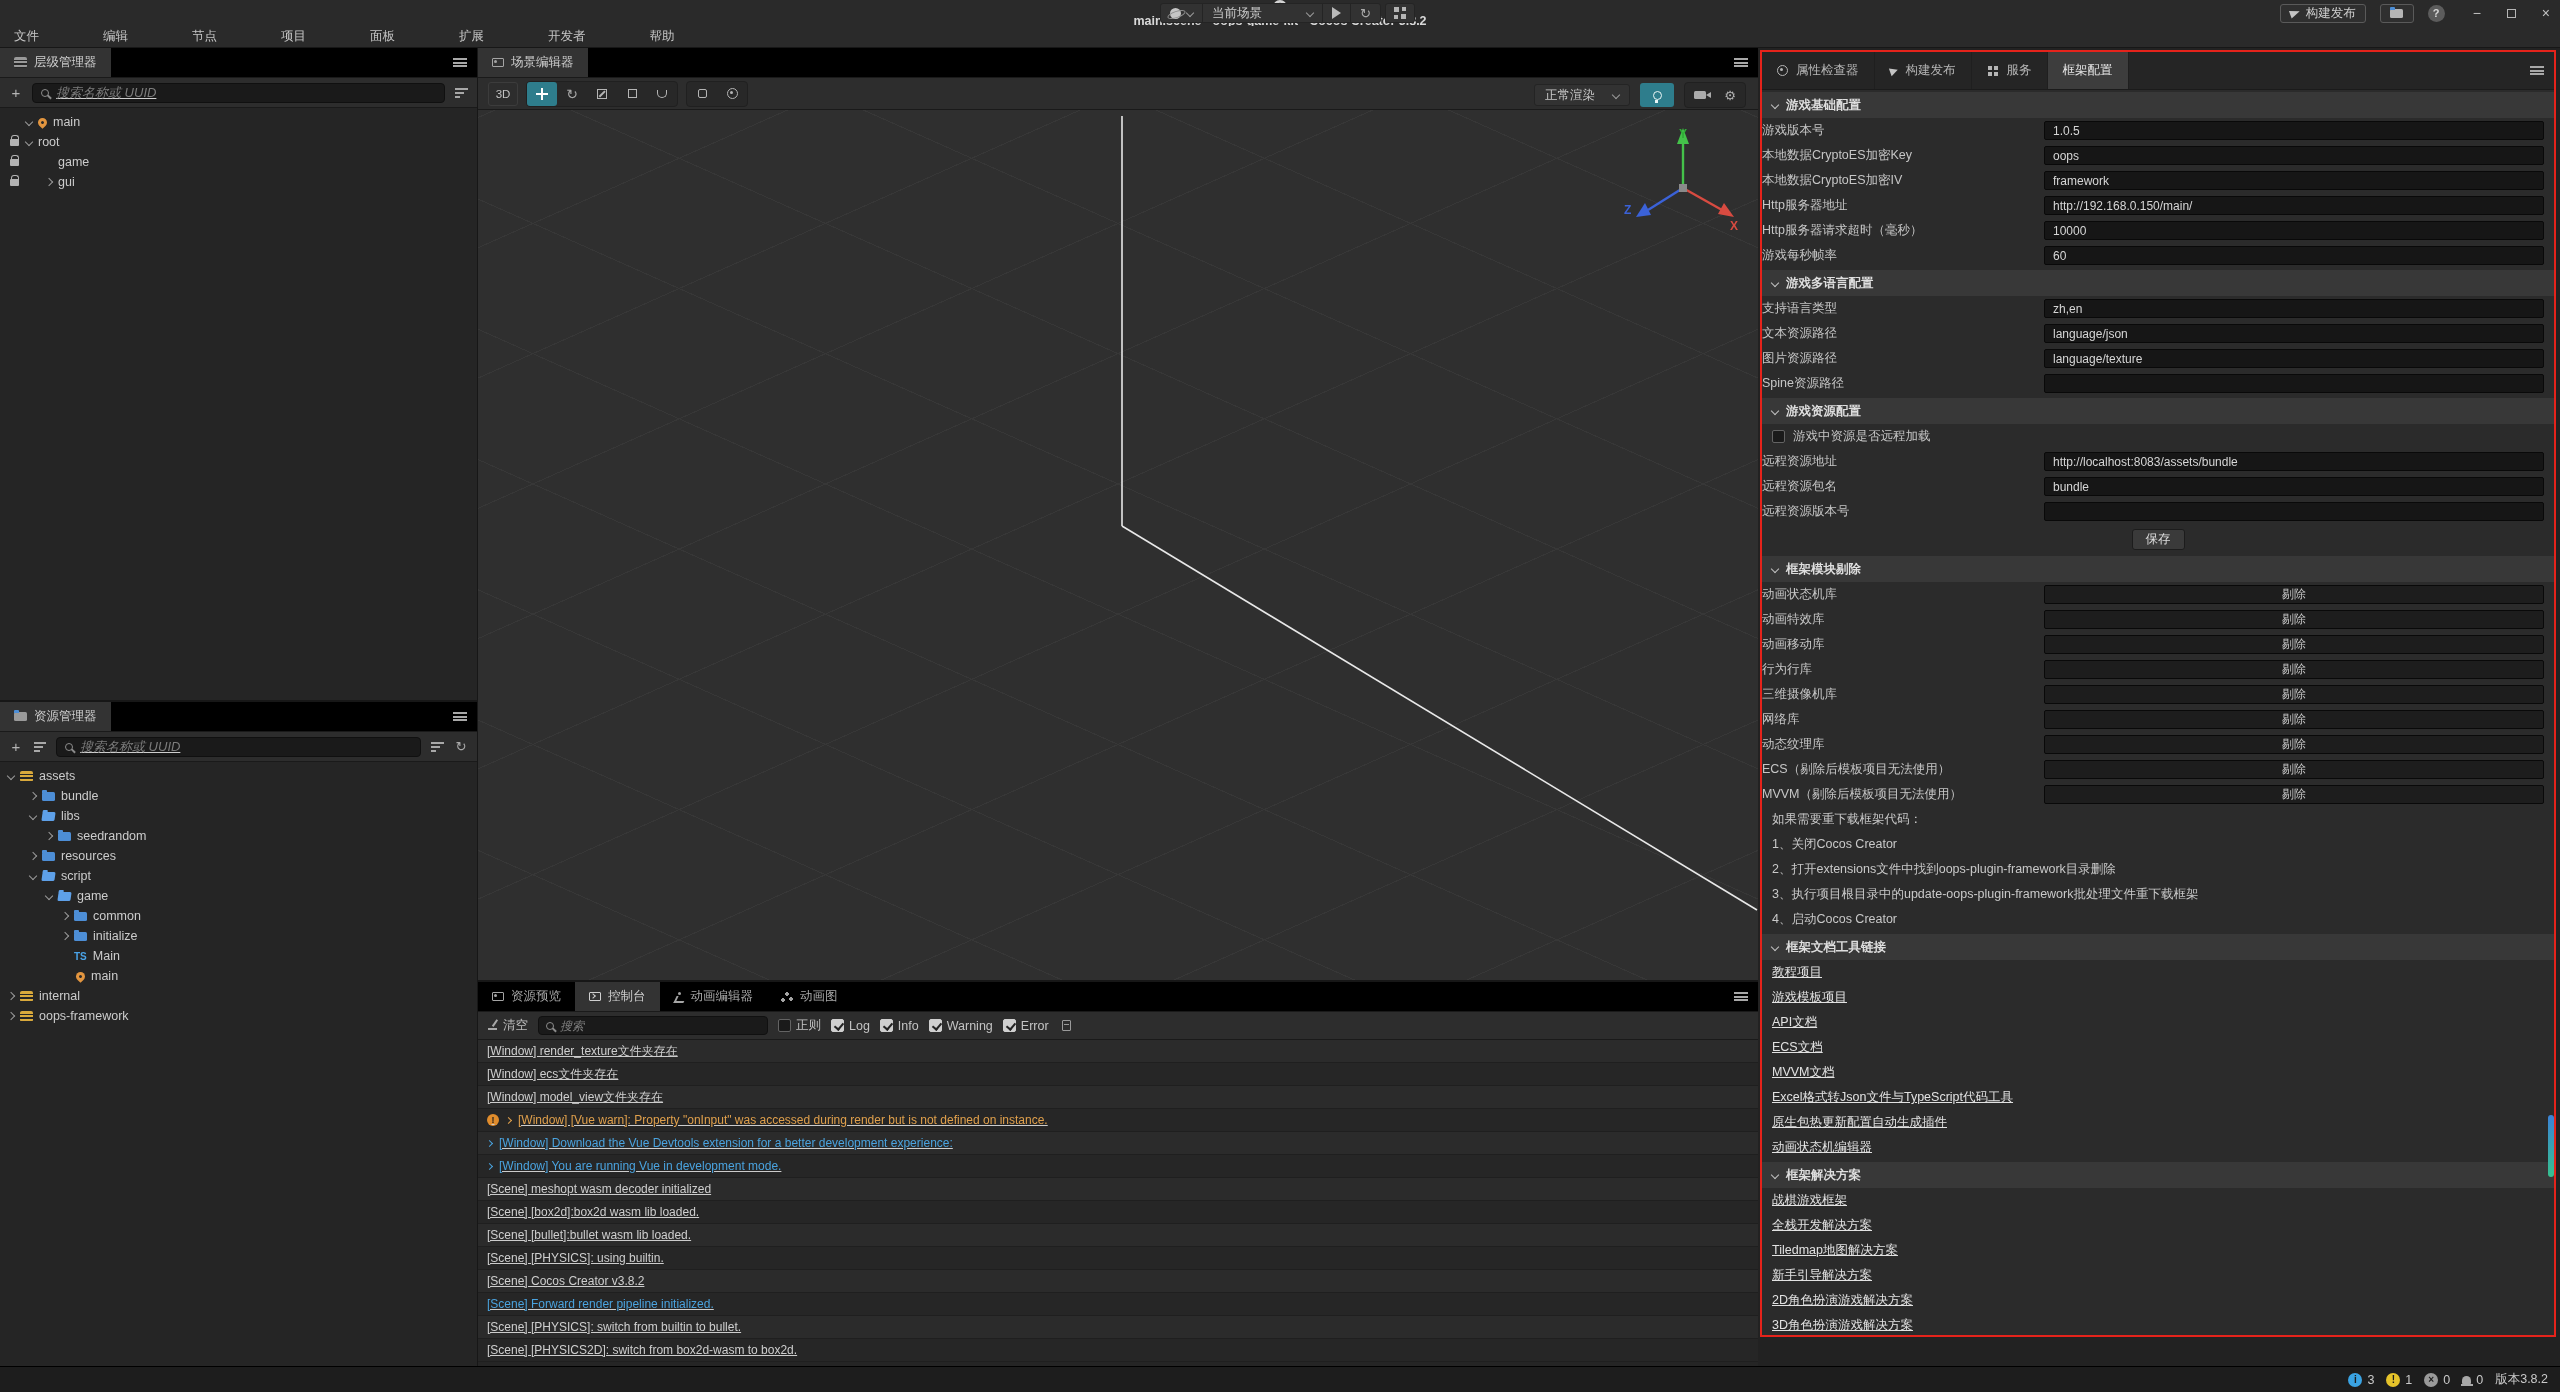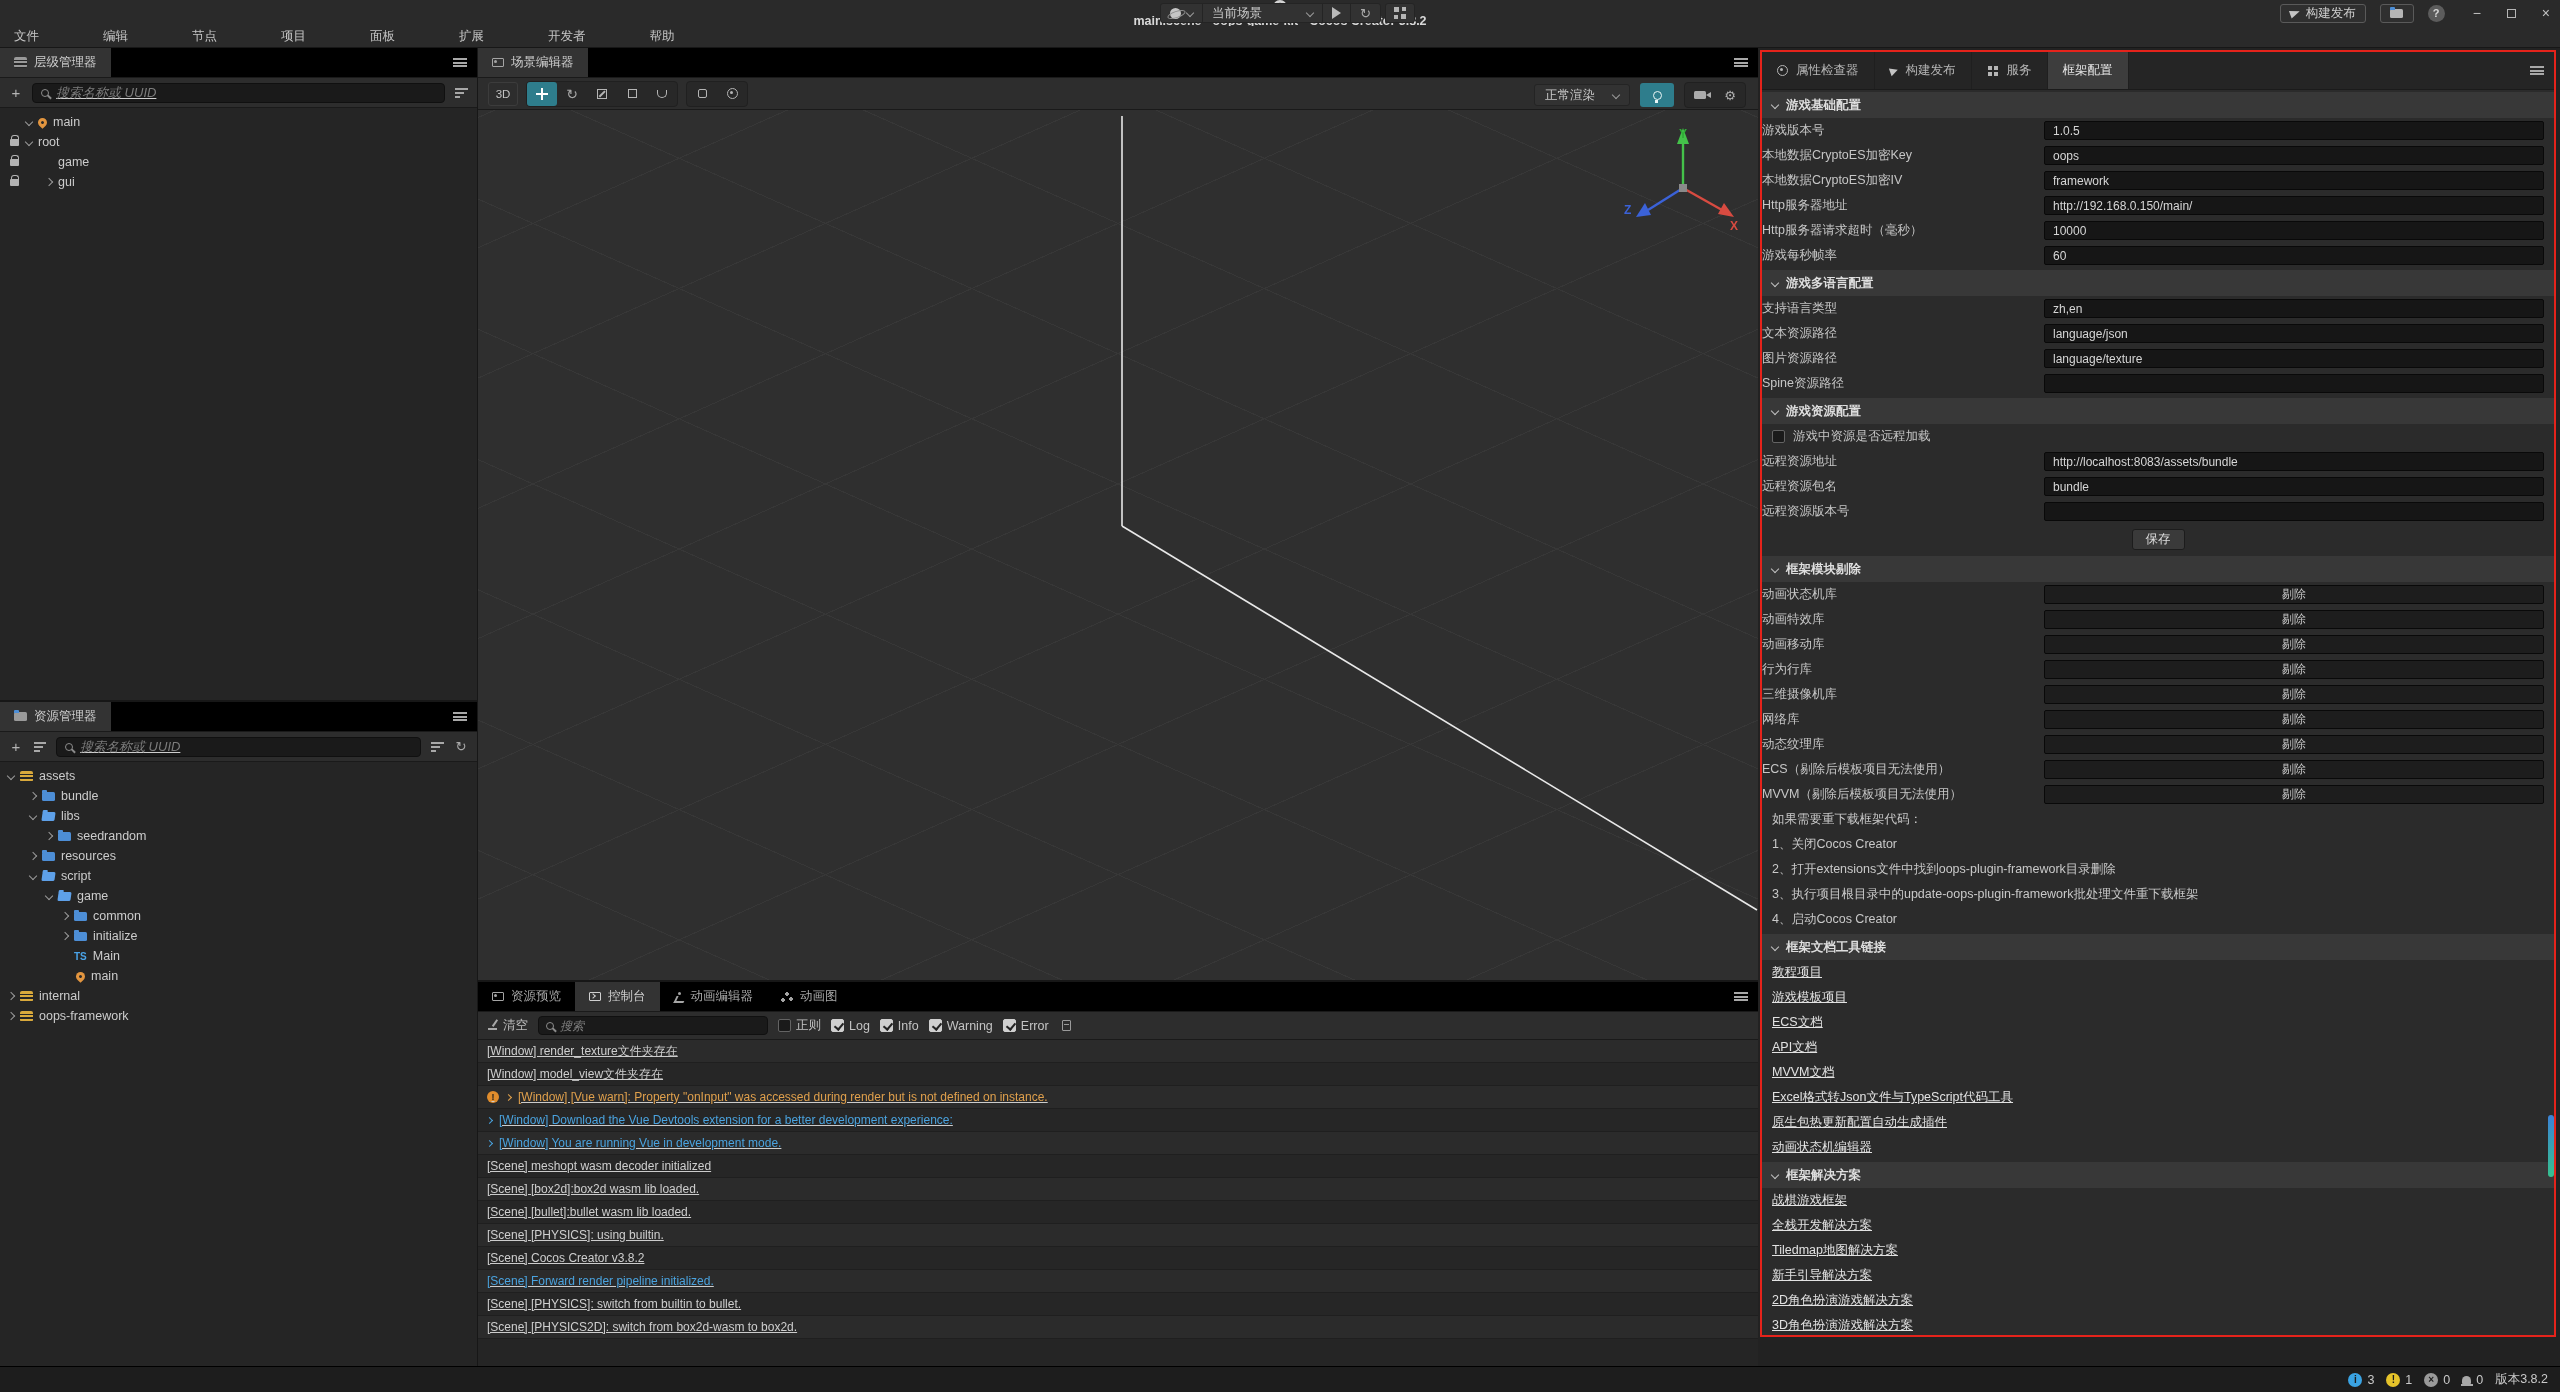--- a/index.html
+++ b/index.html
@@ -527,20 +527,23 @@
       </div>
     <span class="toolbtn">
         <span class="icon-doc"></span>
       </span>
   </div>
   <div class="logs">
     <div class="log-row">
         <span>[Window] render_texture文件夹存在</span>
       </div>
     <div class="log-row">
+        <span>[Window] ecs文件夹存在</span>
+      </div>
+    <div class="log-row">
         <span>[Window] model_view文件夹存在</span>
       </div>
     <div class="log-row warn">
       <span class="warn-badge">!</span>
       <span class="logchev"></span>
       <span>[Window] [Vue warn]: Property "onInput" was accessed during render but is not defined on instance.</span>
     </div>
     <div class="log-row info">
       <span class="logchev"></span>
       <span>[Window] Download the Vue Devtools extension for a better development experience:</span>
@@ -721,24 +724,24 @@
       <span class="chev d light"></span>
         <span>框架文档工具链接</span>
     </div>
     <div class="linkrow">
         <a>教程项目</a>
       </div>
     <div class="linkrow">
         <a>游戏模板项目</a>
       </div>
     <div class="linkrow">
+        <a>API文档</a>
+      </div>
+    <div class="linkrow">
         <a>ECS文档</a>
-      </div>
-    <div class="linkrow">
-        <a>API文档</a>
       </div>
     <div class="linkrow">
         <a>MVVM文档</a>
       </div>
     <div class="linkrow">
         <a>Excel格式转Json文件与TypeScript代码工具</a>
       </div>
     <div class="linkrow">
         <a>原生包热更新配置自动生成插件</a>
       </div>

